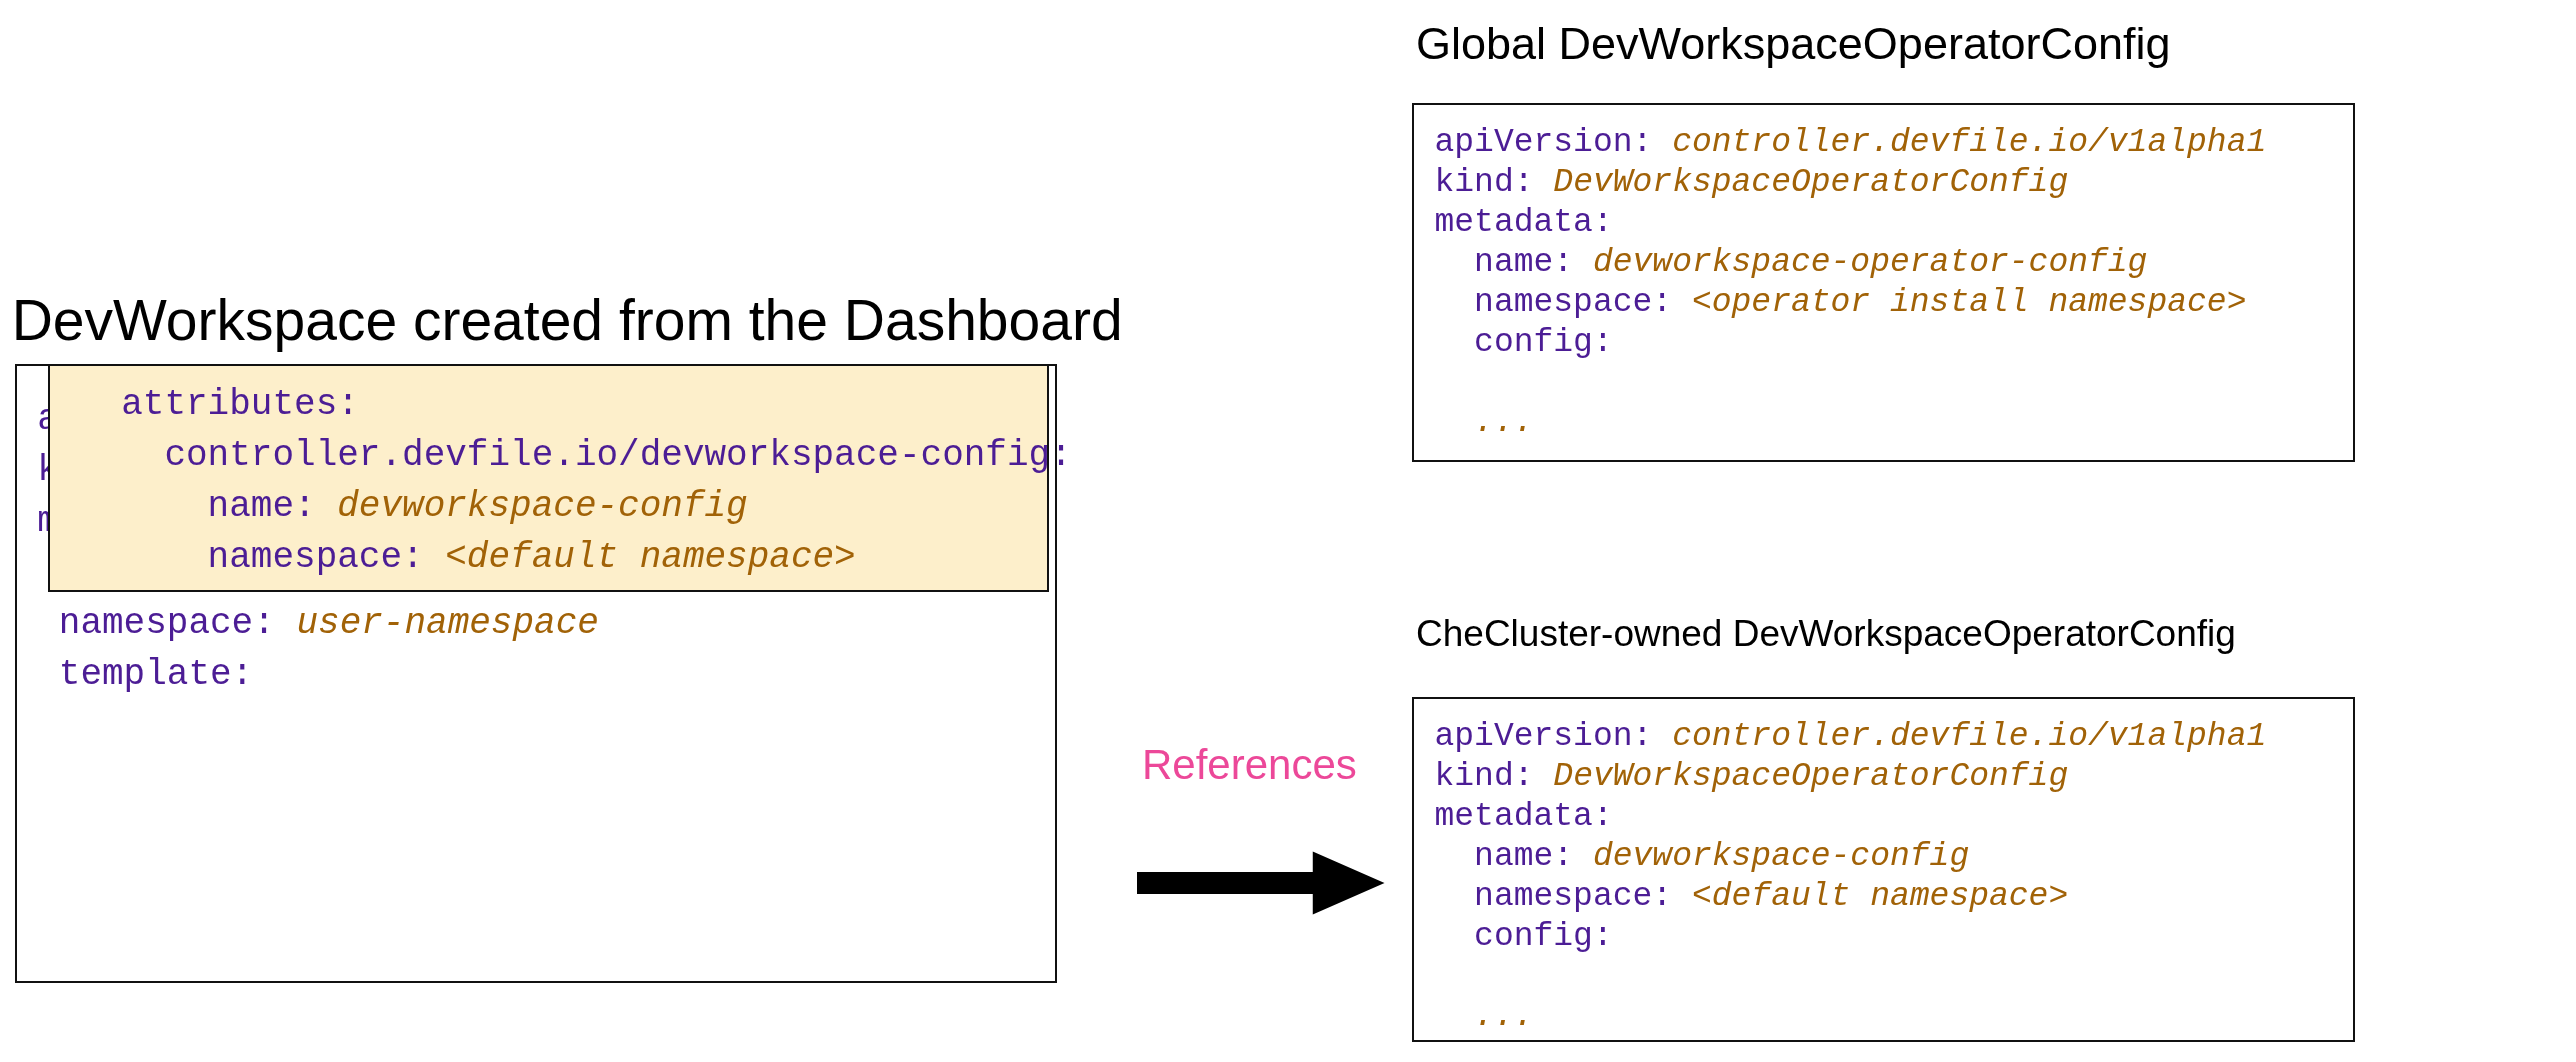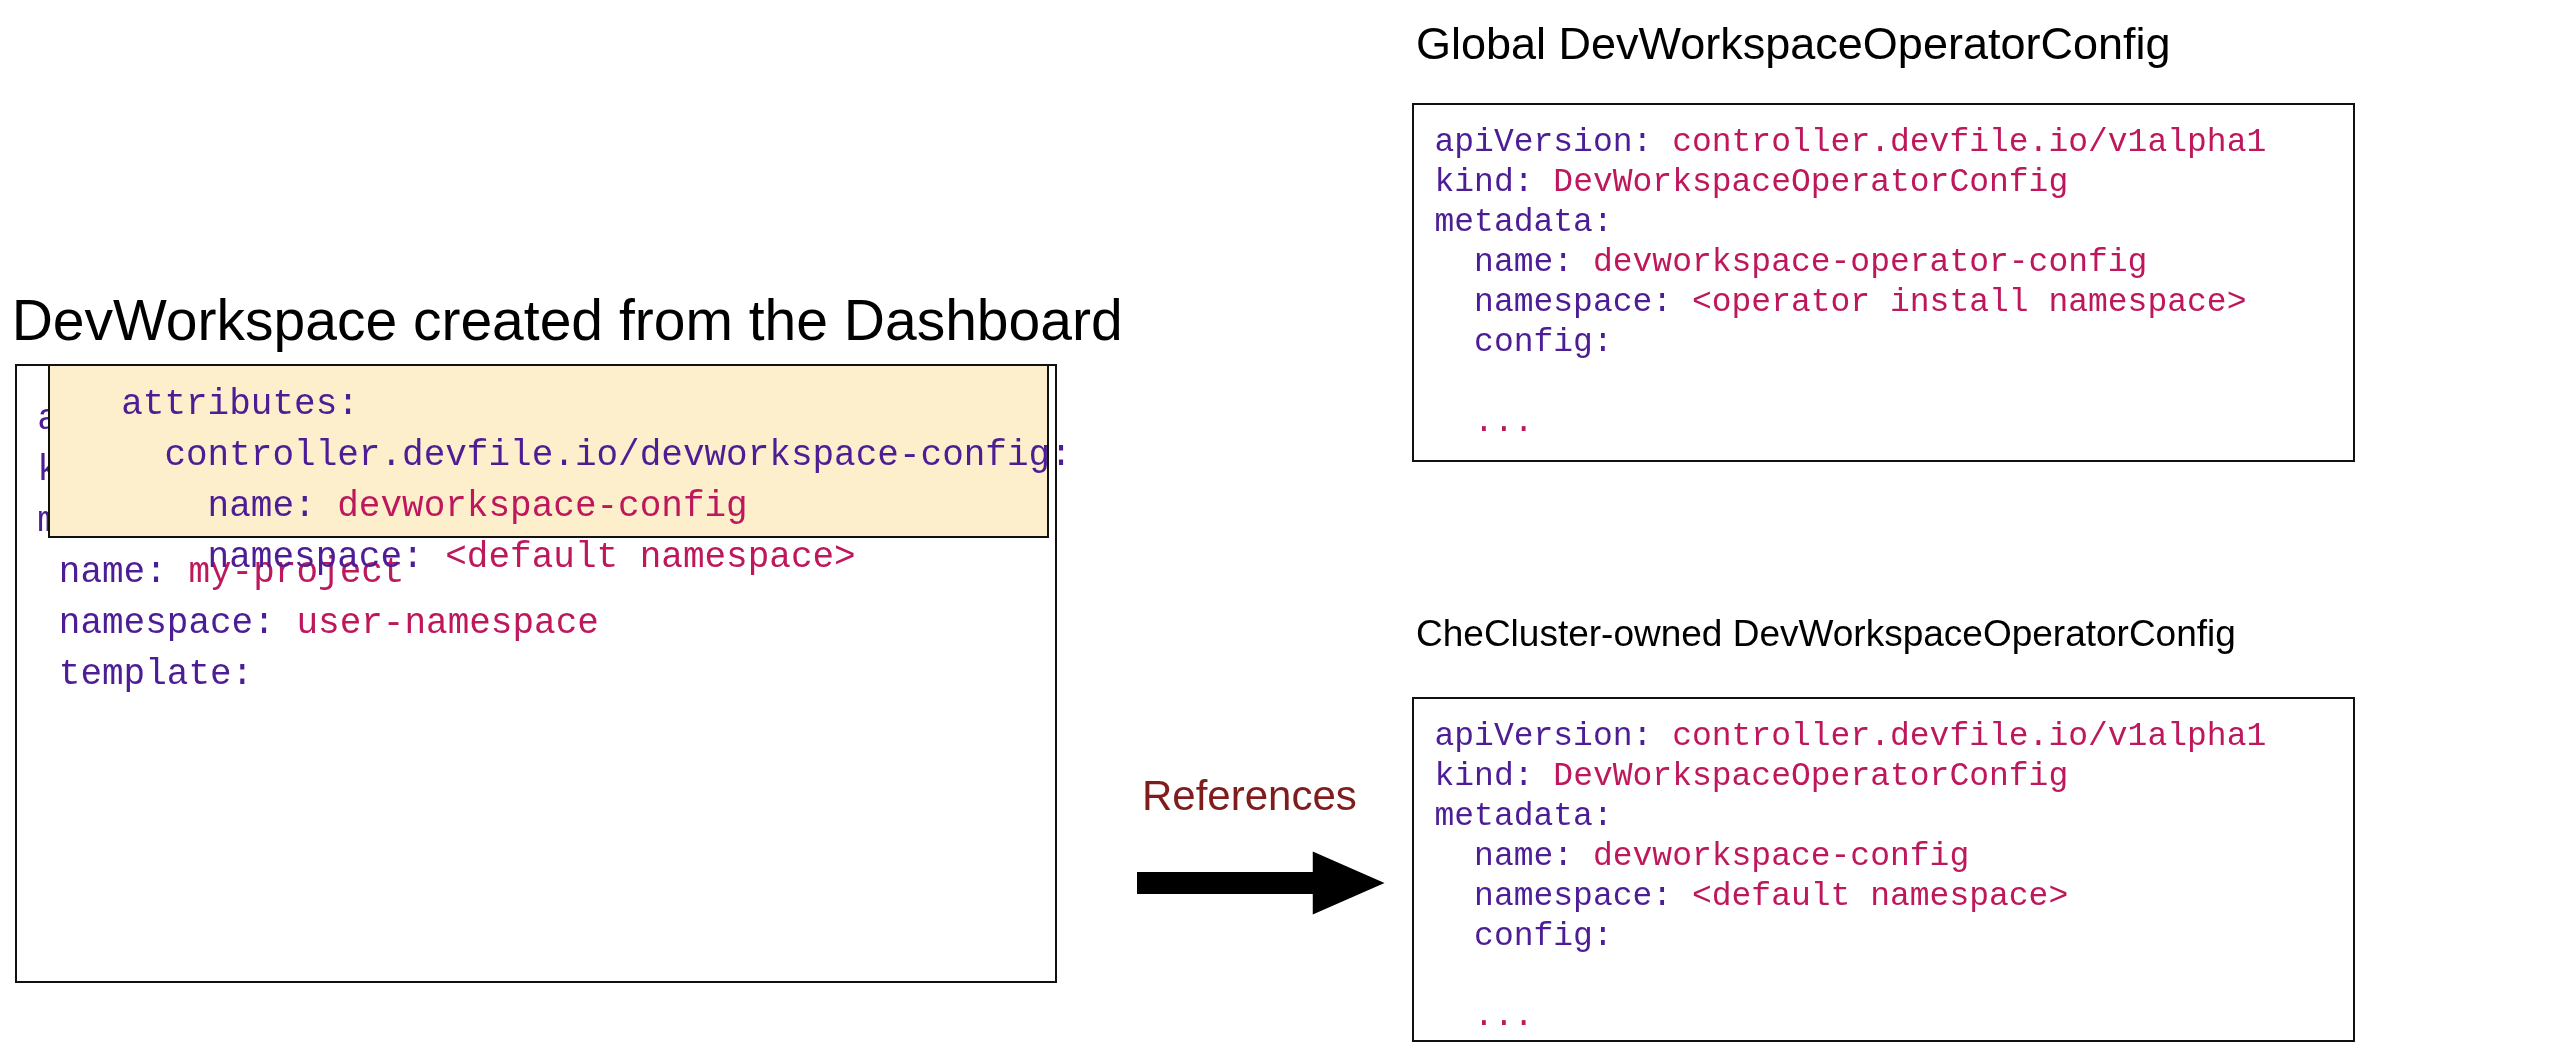--- a/index.html
+++ b/index.html
@@ -37,21 +37,21 @@
     white-space: pre;
     color: #1b3a68;
   }
 
   .code-line {
     white-space: pre;
     color: #1b3a68;
   }
 
   .tok-key   { color: #4c1d95; }
-  .tok-val   { color: #be185d; }
+  .tok-val   { color: #a16207; font-style: italic; }
 
   .highlight-box {
     position: absolute;
     box-sizing: border-box;
     border: 2.9px solid #111111;
     background: #fdefcb;
   }
 
   
   #left-title {
@@ -69,21 +69,21 @@
     position: absolute;
     left: 20.5px;
     top: 28px;
     font-size: 36px;
     line-height: 51px;
   }
   #left-highlight {
     left: 48px;
     top: 364px;
     width: 1001px;
-    height: 174px;
+    height: 228px;
     padding-left: 27px;
   }
   #left-highlight-code {
     position: absolute;
     left: 28px;
     top: 13.2px;
     font-size: 36px;
     line-height: 51px;
   }
 
@@ -133,24 +133,23 @@
     left: 1108px;
     top: 741px;
     width: 293px;
     height: 161px;
   }
   #connector-label {
     position: absolute;
     left: 34px;
     top: 0px;
     font-size: 42px;
-    color: #7f1d1d;
+    color: #ec4899;
     white-space: nowrap;
     font-family: "Liberation Sans", sans-serif;
-    margin-top: 31px;
   }
   #connector-arrow {
     position: absolute;
     left: 29px;
     top: 109px;
   }
 </style>
 </head>
 <body>
 

